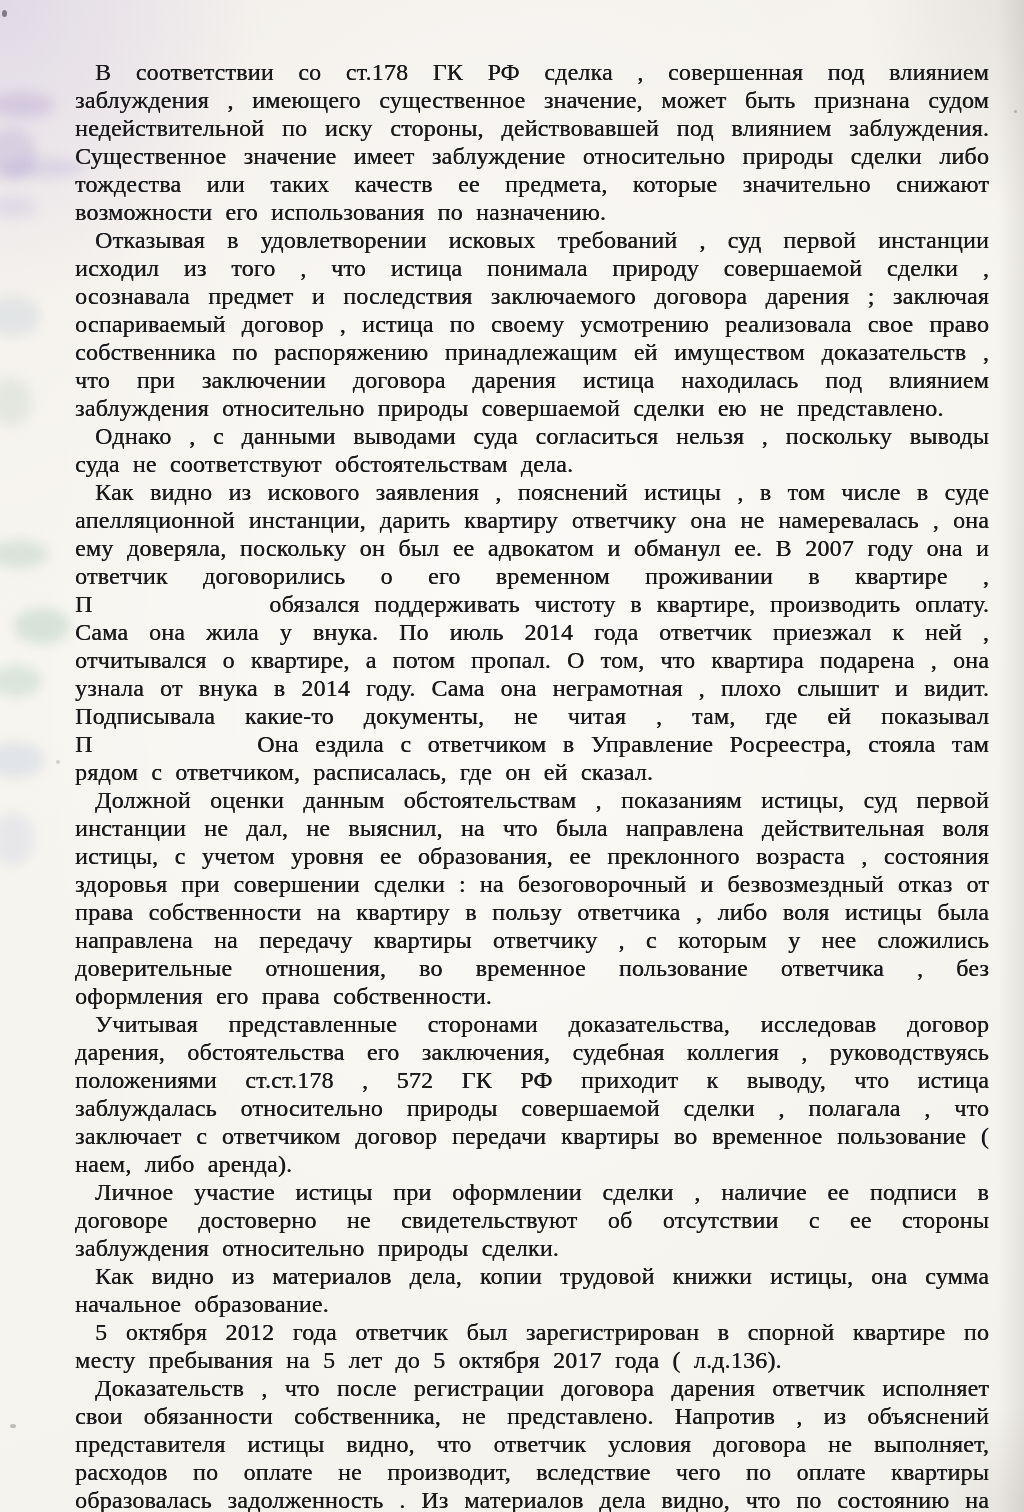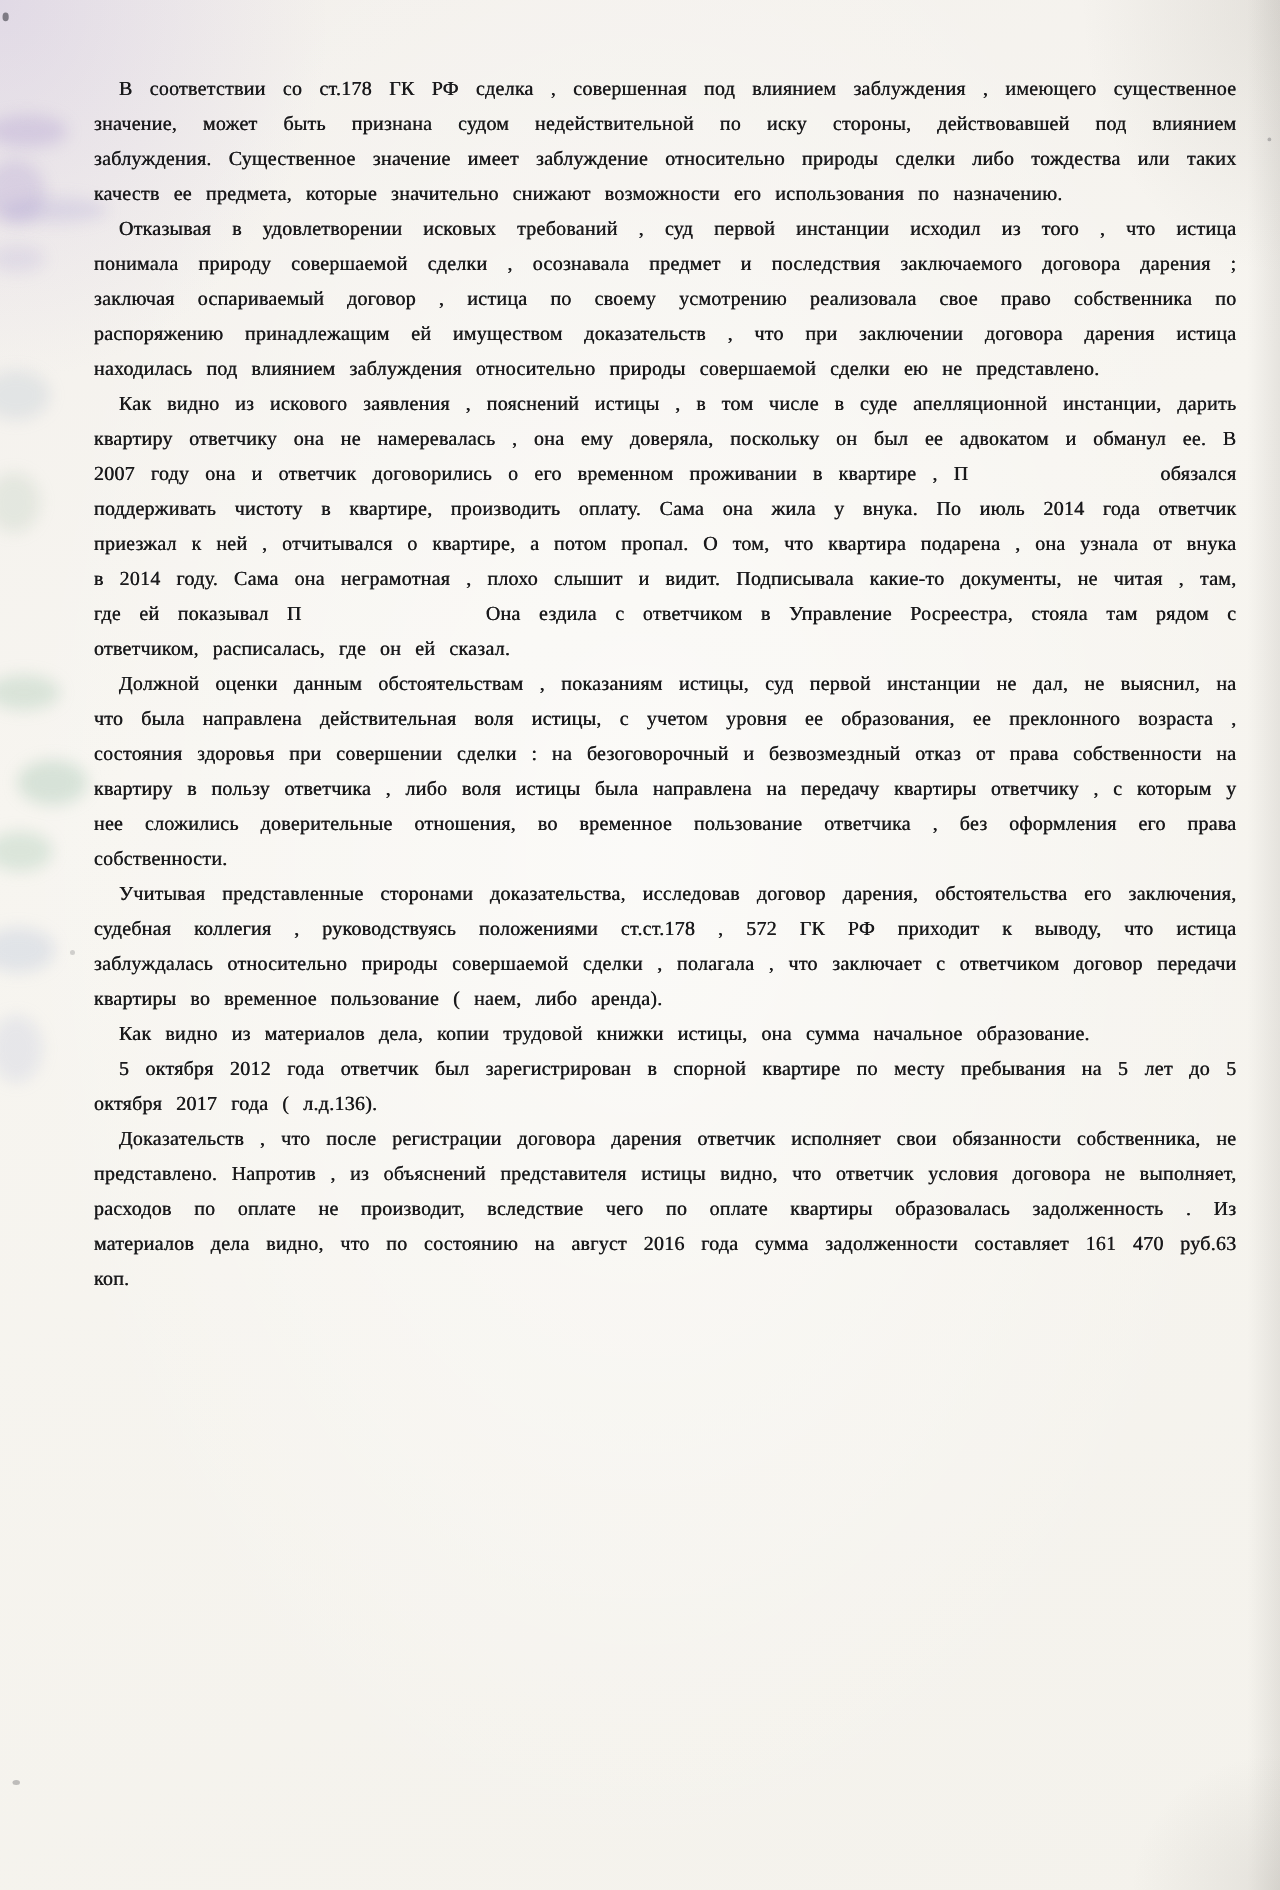--- a/index.html
+++ b/index.html
@@ -65,21 +65,21 @@
     position: absolute;
     left: 75px;
     top: 58px;
     width: 914px;
     color: var(--ink, #1a1a1c);
   }
   .para {
     margin: 0;
     text-indent: 20px;
     text-align: justify;
-    font-size: 16px;
+    font-size: 24px;
     line-height: 28px;
     word-spacing: 7px;
     letter-spacing: 0.2px;
     text-shadow: 0.35px 0 0 currentColor;
   }
 </style>
 </head>
 <body>
 
 <div class="page">
@@ -105,28 +105,30 @@
   <div class="speck k2"></div>
   <div class="speck k3"></div>
   <div class="speck k4"></div>
 
   <div class="text-column">
 
       <p class="para">В соответствии со ст.178 ГК РФ сделка , совершенная под влиянием заблуждения , имеющего существенное значение, может быть признана судом недействительной по иску стороны, действовавшей под влиянием заблуждения. Существенное значение имеет заблуждение относительно природы сделки либо тождества или таких качеств ее предмета, которые значительно снижают возможности его использования по назначению.</p>
 
       <p class="para">Отказывая в удовлетворении исковых требований , суд первой инстанции исходил из того , что истица понимала природу совершаемой сделки , осознавала предмет и последствия заключаемого договора дарения ; заключая оспариваемый договор , истица по своему усмотрению реализовала свое право собственника по распоряжению принадлежащим ей имуществом доказательств , что при заключении договора дарения истица находилась под влиянием заблуждения относительно природы совершаемой сделки ею не представлено.</p>
 
+      <p class="para">Однако , с данными выводами суда согласиться нельзя , поскольку выводы суда не соответствуют обстоятельствам дела.</p>
 
       <p class="para">Как видно из искового заявления , пояснений истицы , в том числе в суде апелляционной инстанции, дарить квартиру ответчику она не намеревалась , она ему доверяла, поскольку он был ее адвокатом и обманул ее. В 2007 году она и ответчик договорились о его временном проживании в квартире , П&nbsp;&nbsp;&nbsp;&nbsp;&nbsp;&nbsp;&nbsp;&nbsp;&nbsp;&nbsp;&nbsp;&nbsp;обязался поддерживать чистоту в квартире, производить оплату. Сама она жила у внука. По июль 2014 года ответчик приезжал к ней , отчитывался о квартире, а потом пропал. О том, что квартира подарена , она узнала от внука в 2014 году. Сама она неграмотная , плохо слышит и видит. Подписывала какие-то документы, не читая , там, где ей показывал П&nbsp;&nbsp;&nbsp;&nbsp;&nbsp;&nbsp;&nbsp;&nbsp;&nbsp;&nbsp;Она ездила с ответчиком в Управление Росреестра, стояла там рядом с ответчиком, расписалась, где он ей сказал.</p>
 
       <p class="para">Должной оценки данным обстоятельствам , показаниям истицы, суд первой инстанции не дал, не выяснил, на что была направлена действительная воля истицы, с учетом уровня ее образования, ее преклонного возраста , состояния здоровья при совершении сделки : на безоговорочный и безвозмездный отказ от права собственности на квартиру в пользу ответчика , либо воля истицы была направлена на передачу квартиры ответчику , с которым у нее сложились доверительные отношения, во временное пользование ответчика , без оформления его права собственности.</p>
 
 
       <p class="para">Учитывая представленные сторонами доказательства, исследовав договор дарения, обстоятельства его заключения, судебная коллегия , руководствуясь положениями ст.ст.178 , 572 ГК РФ приходит к выводу, что истица заблуждалась относительно природы совершаемой сделки , полагала , что заключает с ответчиком договор передачи квартиры во временное пользование ( наем, либо аренда).</p>
 
+      <p class="para">Личное участие истицы при оформлении сделки , наличие ее подписи в договоре достоверно не свидетельствуют об отсутствии с ее стороны заблуждения относительно природы сделки.</p>
 
       <p class="para">Как видно из материалов дела, копии трудовой книжки истицы, она сумма начальное образование.</p>
 
       <p class="para">5 октября 2012 года ответчик был зарегистрирован в спорной квартире по месту пребывания на 5 лет до 5 октября 2017 года ( л.д.136).</p>
 
       <p class="para">Доказательств , что после регистрации договора дарения ответчик исполняет свои обязанности собственника, не представлено. Напротив , из объяснений представителя истицы видно, что ответчик условия договора не выполняет, расходов по оплате не производит, вследствие чего по оплате квартиры образовалась задолженность . Из материалов дела видно, что по состоянию на август 2016 года сумма задолженности составляет 161 470 руб.63 коп.</p>
     </div>
 
 </div>
 

